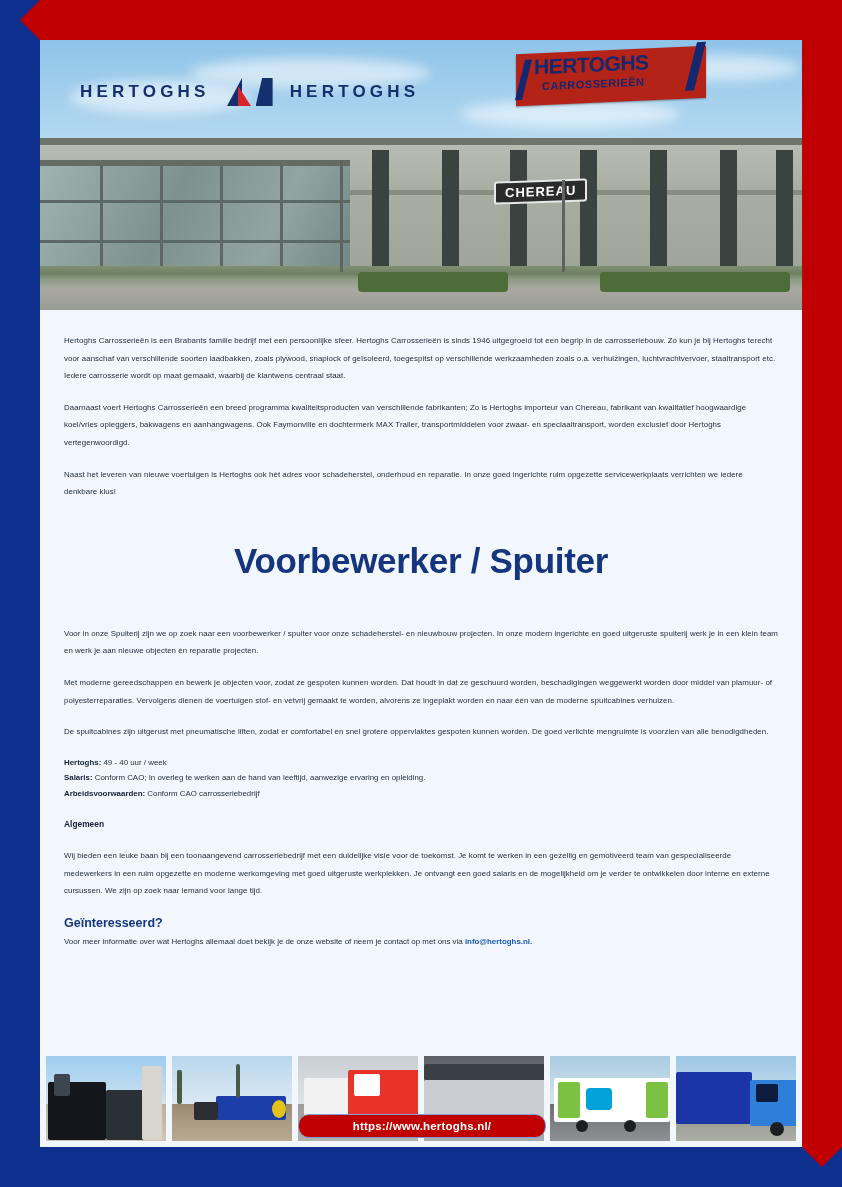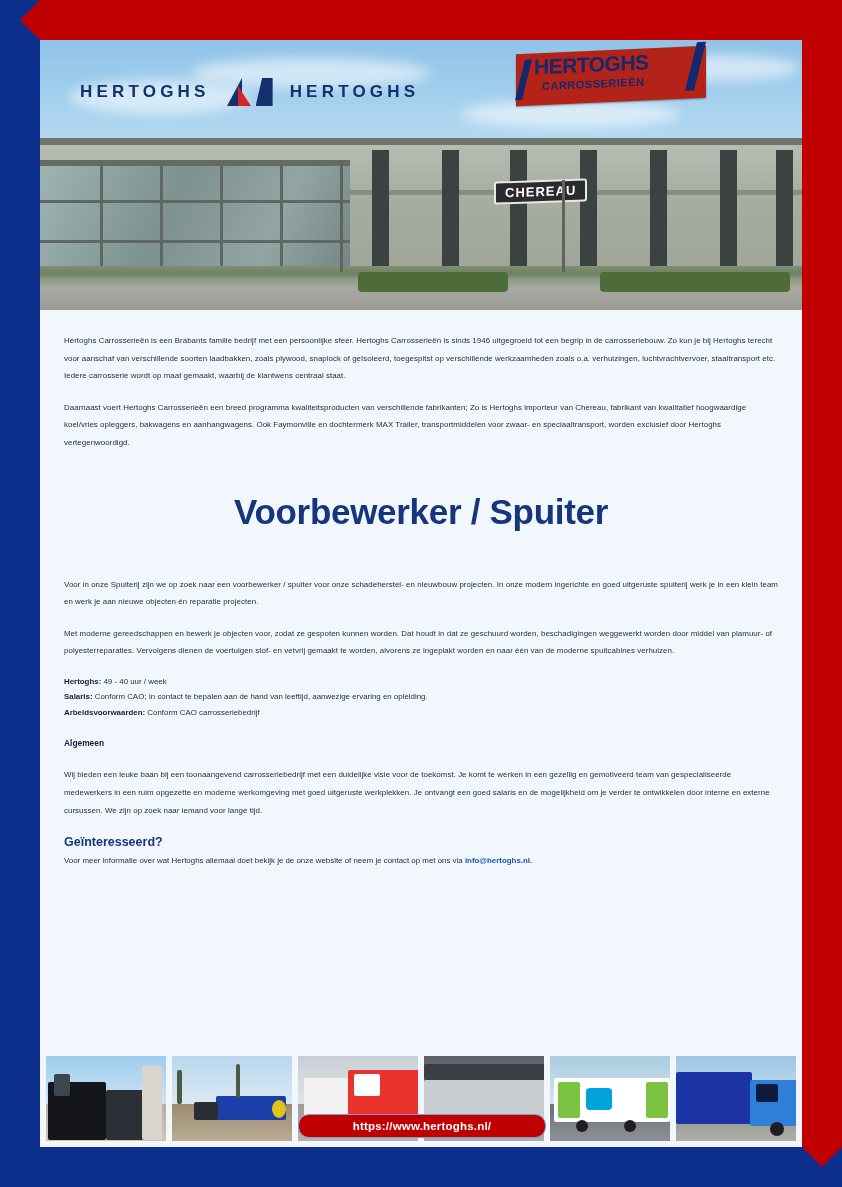--- a/index.html
+++ b/index.html
@@ -272,34 +272,36 @@
           <span class="a-red"></span>
         </span>
         <span class="logo-word">HERTOGHS</span>
       </div>
     </div>
 
     <div class="content">
 
       <p class="body">Hertoghs Carrosserieën is een Brabants familie bedrijf met een persoonlijke sfeer. Hertoghs Carrosserieën is sinds 1946 uitgegroeid tot een begrip in de carrosseriebouw. Zo kun je bij Hertoghs terecht voor aanschaf van verschillende soorten laadbakken, zoals plywood, snaplock of geïsoleerd, toegespitst op verschillende werkzaamheden zoals o.a. verhuizingen, luchtvrachtvervoer, staaltransport etc. Iedere carrosserie wordt op maat gemaakt, waarbij de klantwens centraal staat.</p>
       <p class="body">Daarnaast voert Hertoghs Carrosserieën een breed programma kwaliteitsproducten van verschillende fabrikanten; Zo is Hertoghs importeur van Chereau, fabrikant van kwalitatief hoogwaardige koel/vries opleggers, bakwagens en aanhangwagens. Ook Faymonville en dochtermerk MAX Trailer, transportmiddelen voor zwaar- en speciaaltransport, worden exclusief door Hertoghs vertegenwoordigd.</p>
+      <p class="body">Naast het leveren van nieuwe voertuigen is Hertoghs ook hèt adres voor schadeherstel, onderhoud en reparatie. In onze goed ingerichte ruim opgezette servicewerkplaats verrichten we iedere denkbare klus!</p>
 
       <h1 class="job-title">Voorbewerker / Spuiter</h1>
 
       <p class="body">Voor in onze Spuiterij zijn we op zoek naar een voorbewerker / spuiter voor onze schadeherstel- en nieuwbouw projecten. In onze modern ingerichte en goed uitgeruste spuiterij werk je in een klein team en werk je aan nieuwe objecten én reparatie projecten.</p>
       <p class="body">Met moderne gereedschappen en bewerk je objecten voor, zodat ze gespoten kunnen worden. Dat houdt in dat ze geschuurd worden, beschadigingen weggewerkt worden door middel van plamuur- of polyesterreparaties. Vervolgens dienen de voertuigen stof- en vetvrij gemaakt te worden, alvorens ze ingeplakt worden en naar één van de moderne spuitcabines verhuizen.</p>
+      <p class="body">De spuitcabines zijn uitgerust met pneumatische liften, zodat er comfortabel en snel grotere oppervlaktes gespoten kunnen worden. De goed verlichte mengruimte is voorzien van alle benodigdheden.</p>
 
       <div class="terms">
         <div>
           <b>Hertoghs:</b>
           <span>49 - 40 uur / week</span>
         </div>
         <div>
           <b>Salaris:</b>
-          <span>Conform CAO; In contact te bepalen aan de hand van leeftijd, aanwezige ervaring en opleiding.</span>
+          <span>Conform CAO; In overleg te werken aan de hand van leeftijd, aanwezige ervaring en opleiding.</span>
         </div>
         <div>
           <b>Arbeidsvoorwaarden:</b>
           <span>Conform CAO carrosseriebedrijf</span>
         </div>
       </div>
 
       <div class="sec-head">Algemeen</div>
       <p class="body">Wij bieden een leuke baan bij een toonaangevend carrosseriebedrijf met een duidelijke visie voor de toekomst. Je komt te werken in een gezellig en gemotiveerd team van gespecialiseerde medewerkers in een ruim opgezette en moderne werkomgeving met goed uitgeruste werkplekken. Je ontvangt een goed salaris en de mogelijkheid om je verder te ontwikkelen door interne en externe cursussen. We zijn op zoek naar iemand voor lange tijd.</p>
 

